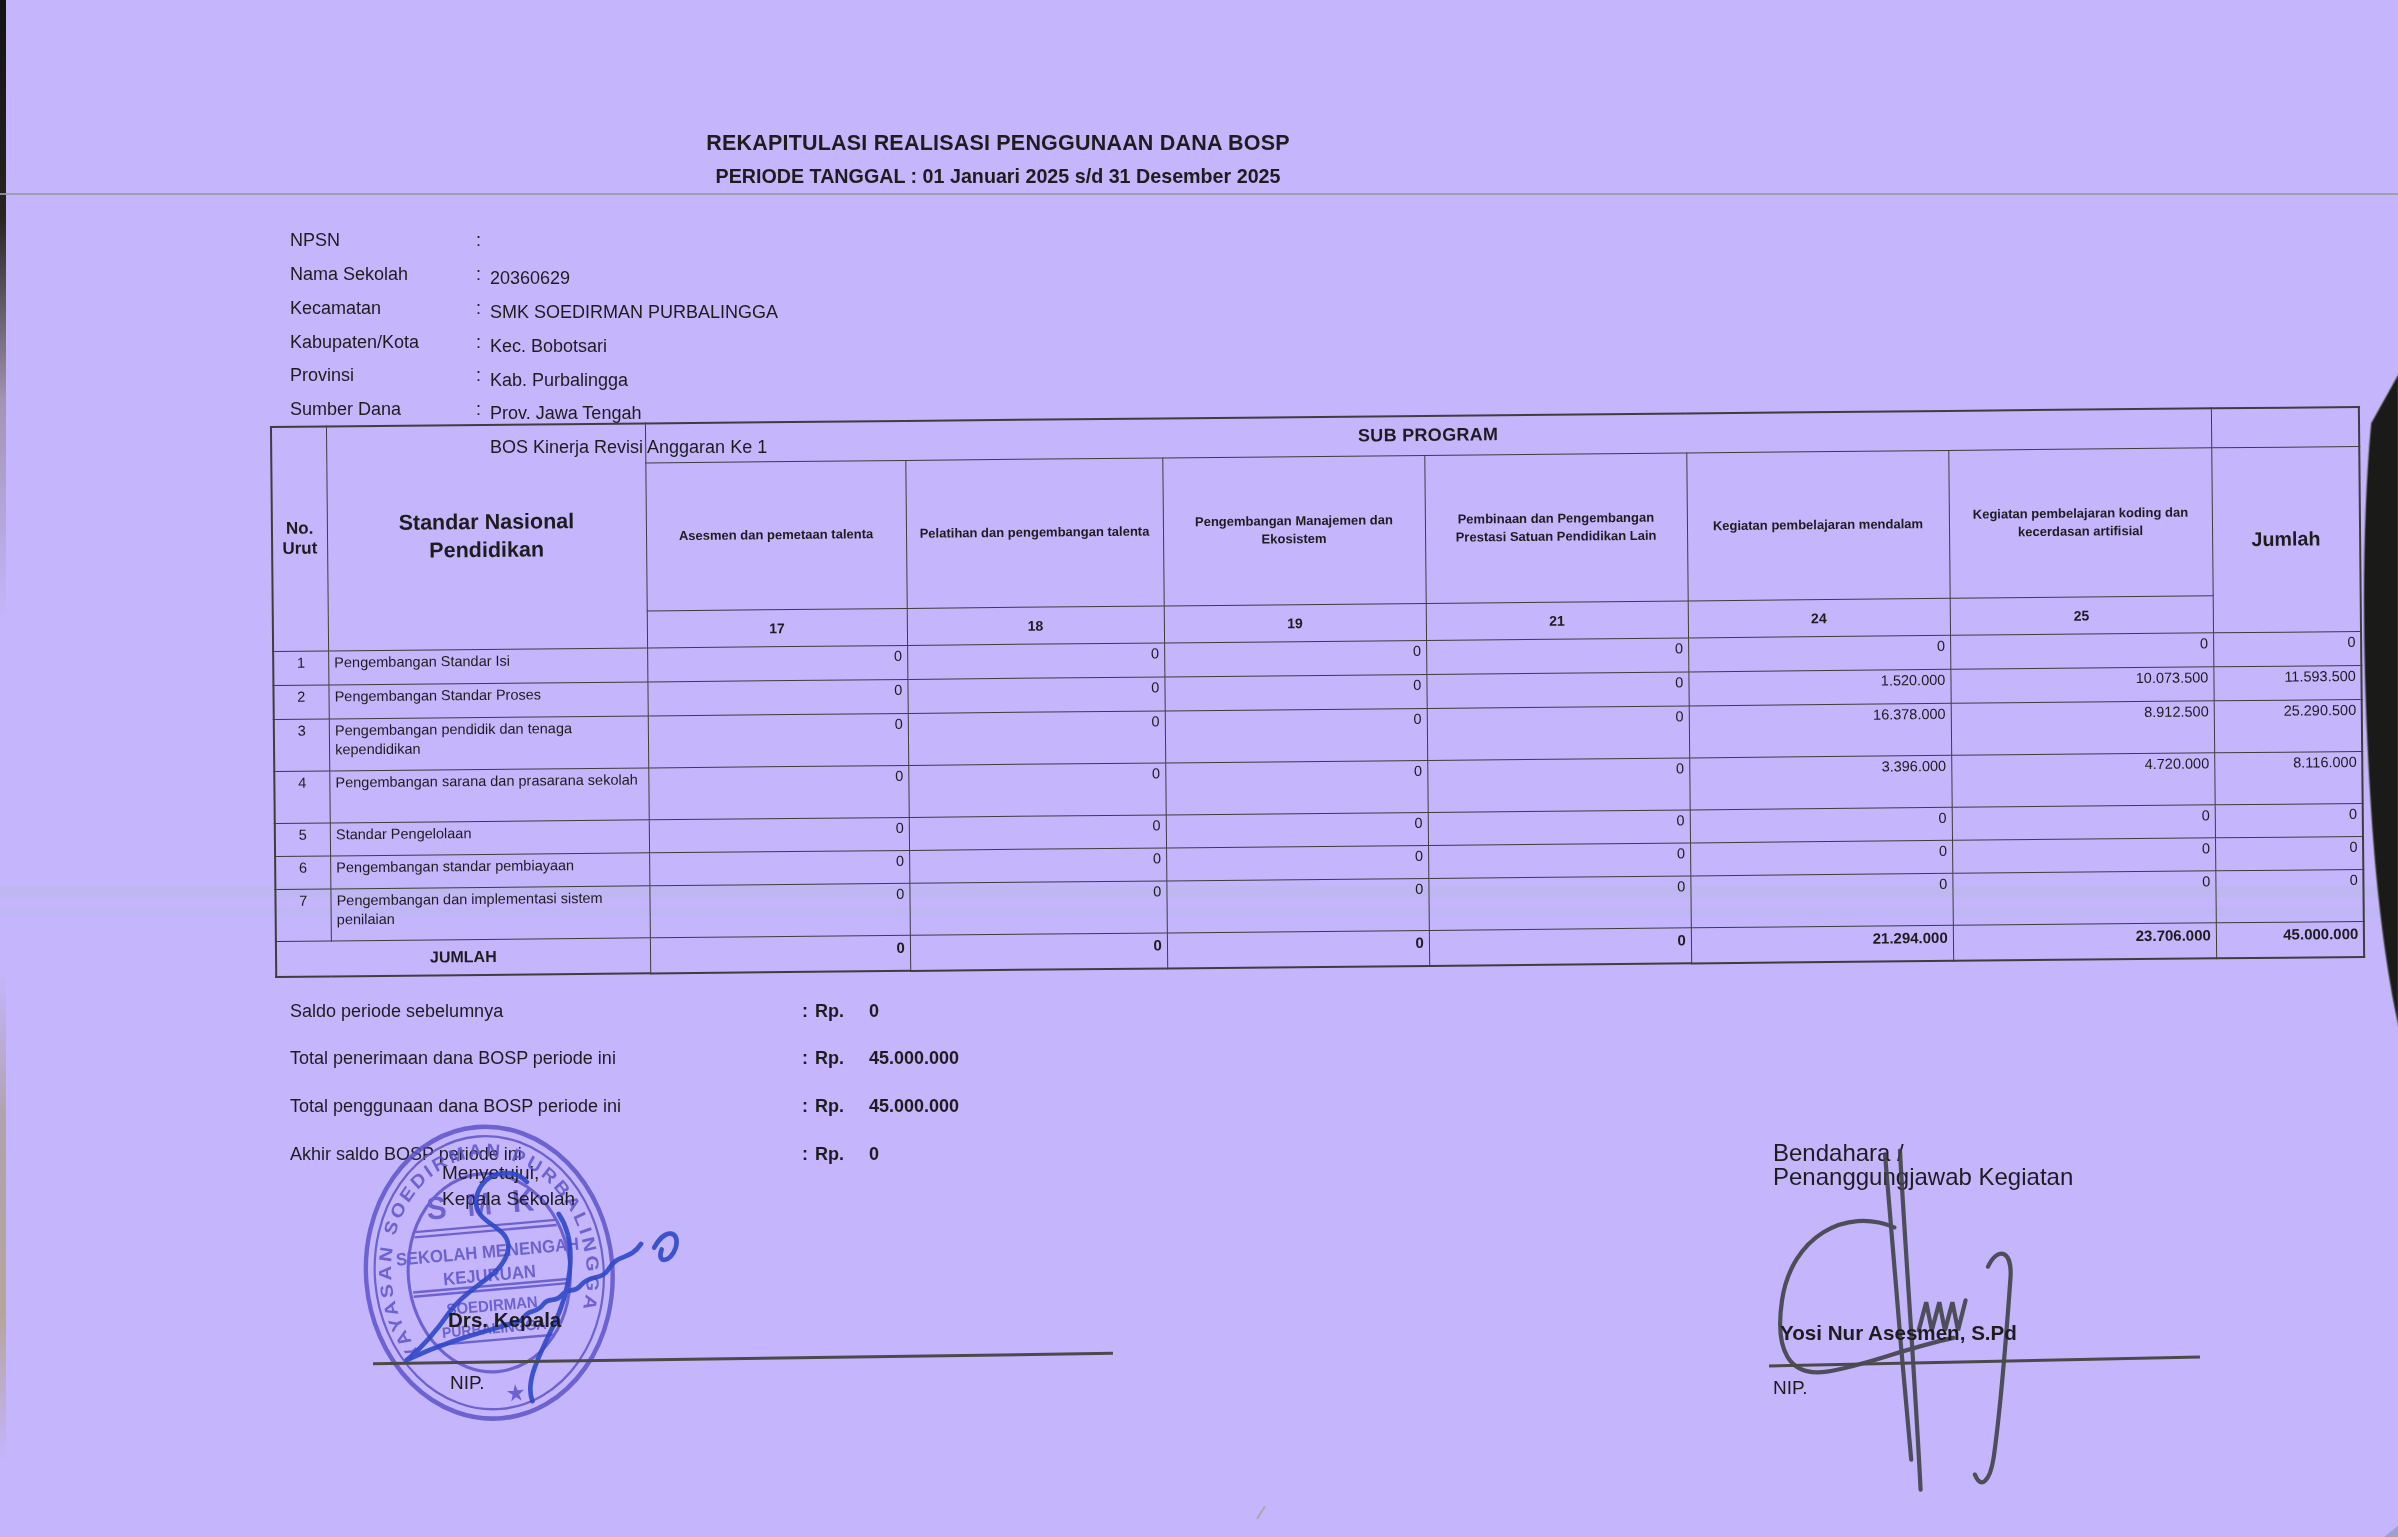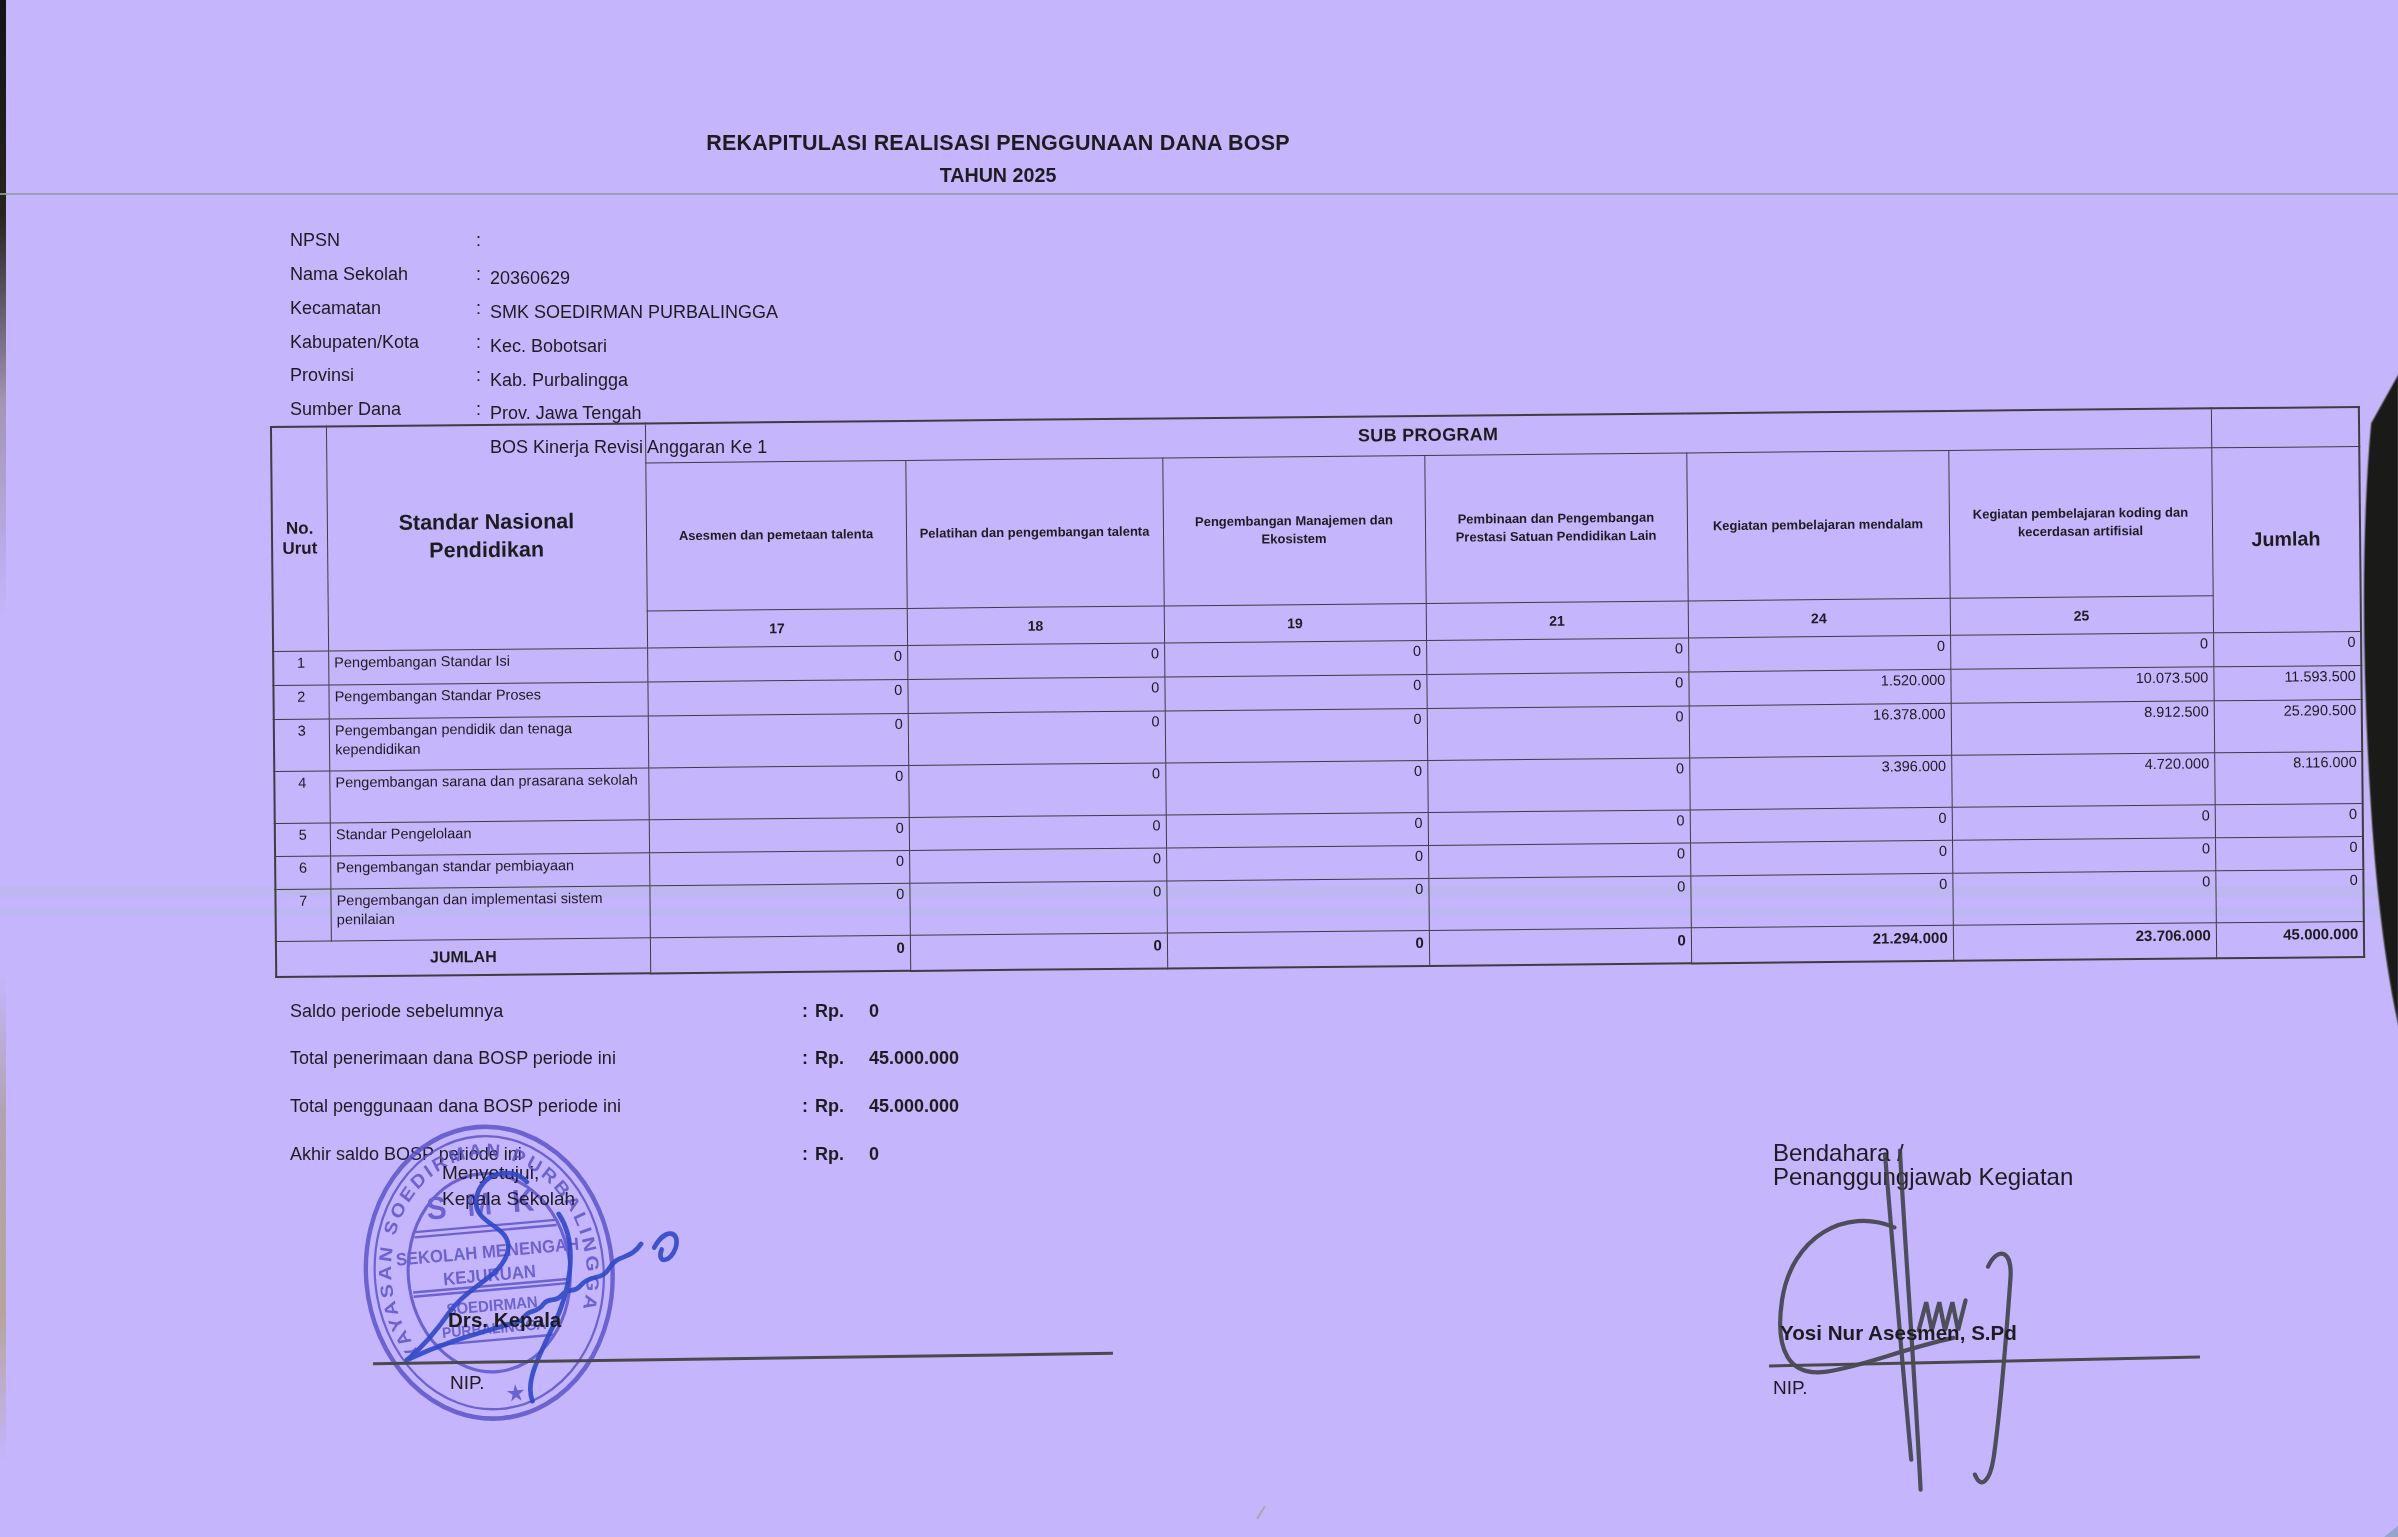--- a/index.html
+++ b/index.html
@@ -75,21 +75,21 @@
 <div class="page">
 
   <div class="edge-left-top"></div>
   <div class="edge-left-bottom"></div>
   <div class="scanline"></div>
   <div class="band1"></div>
   <div class="band2"></div>
 
   <div class="doc-header">
     <div class="doc-title">REKAPITULASI REALISASI PENGGUNAAN DANA BOSP</div>
-    <div class="doc-year">TAHUN 2025</div>
+    <div class="doc-sub">PERIODE TANGGAL : 01 Januari 2025 s/d 31 Desember 2025</div>
   </div>
 
   <div class="meta-row" style="top:230px">
     <span class="m-label">NPSN</span>
     <span class="m-colon">:</span>
     <span class="m-value">20360629</span>
   </div>
   <div class="meta-row" style="top:264px">
     <span class="m-label">Nama Sekolah</span>
     <span class="m-colon">:</span>

